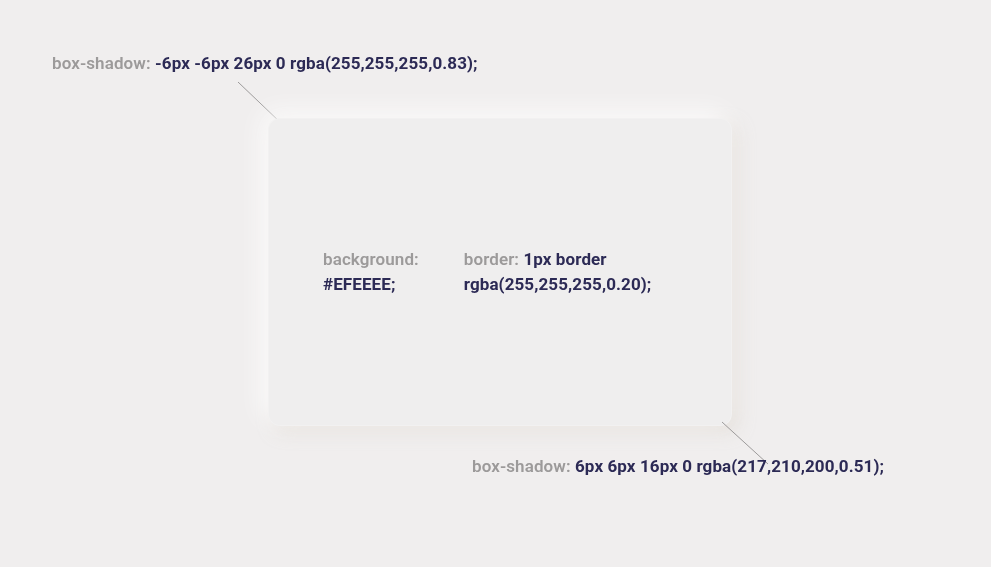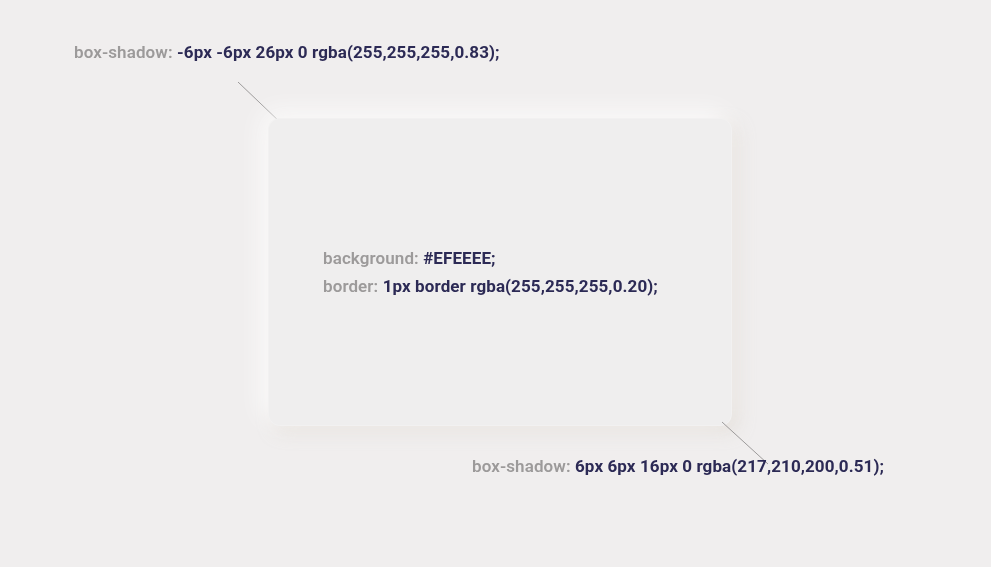--- a/index.html
+++ b/index.html
@@ -25,21 +25,21 @@
     border: 1px solid rgba(255,255,255,0.20);
     border-radius: 12px;
     box-shadow: -6px -6px 26px 0 rgba(255,255,255,0.83),
                  6px 6px 16px 0 rgba(217,210,200,0.51);
     display: flex;
     align-items: center;
     padding-left: 54px;
   }
   .card-content {
     display: flex;
-    flex-direction: column;
+    flex-direction: row;
     gap: 3px;
   }
   .css-line {
     font-size: 17px;
     line-height: 1.45;
     letter-spacing: 0.1px;
   }
   .css-prop {
     color: #9C9A9A;
     font-weight: 600;
@@ -57,22 +57,21 @@
   .annotation .css-prop {
     color: #9C9A9A;
     font-weight: 600;
   }
   .annotation .css-val {
     color: #2C2A55;
     font-weight: 700;
   }
   .annotation-top {
     left: 52px;
-    top: 42px;
-    margin-left: 22px;
+    top: 53px;
   }
   .annotation-bottom {
     left: 472px;
     top: 456px;
   }
   .leader {
     position: absolute;
     stroke: #9C9A9A;
     stroke-width: 1;
   }

